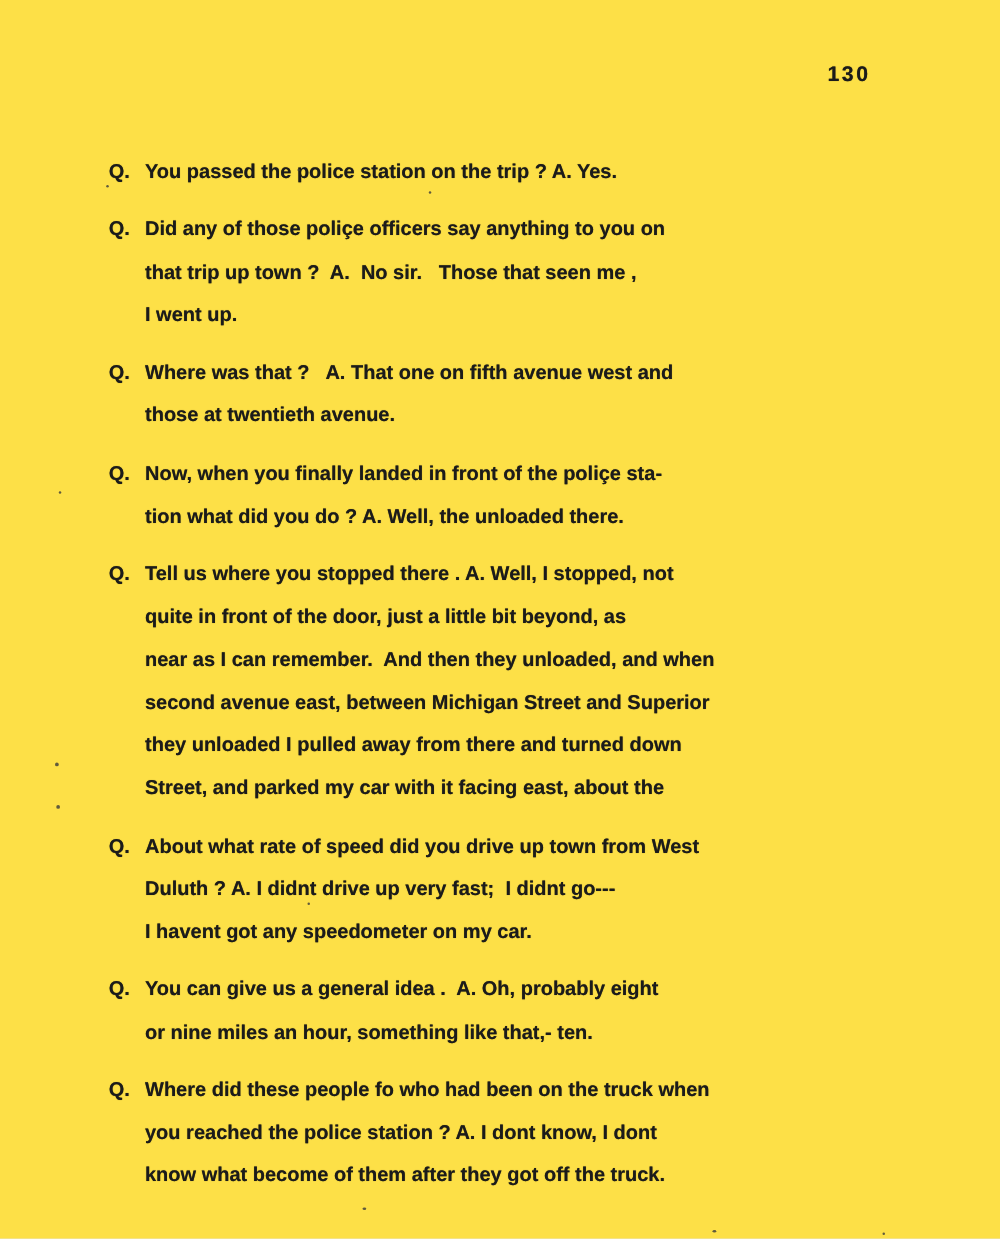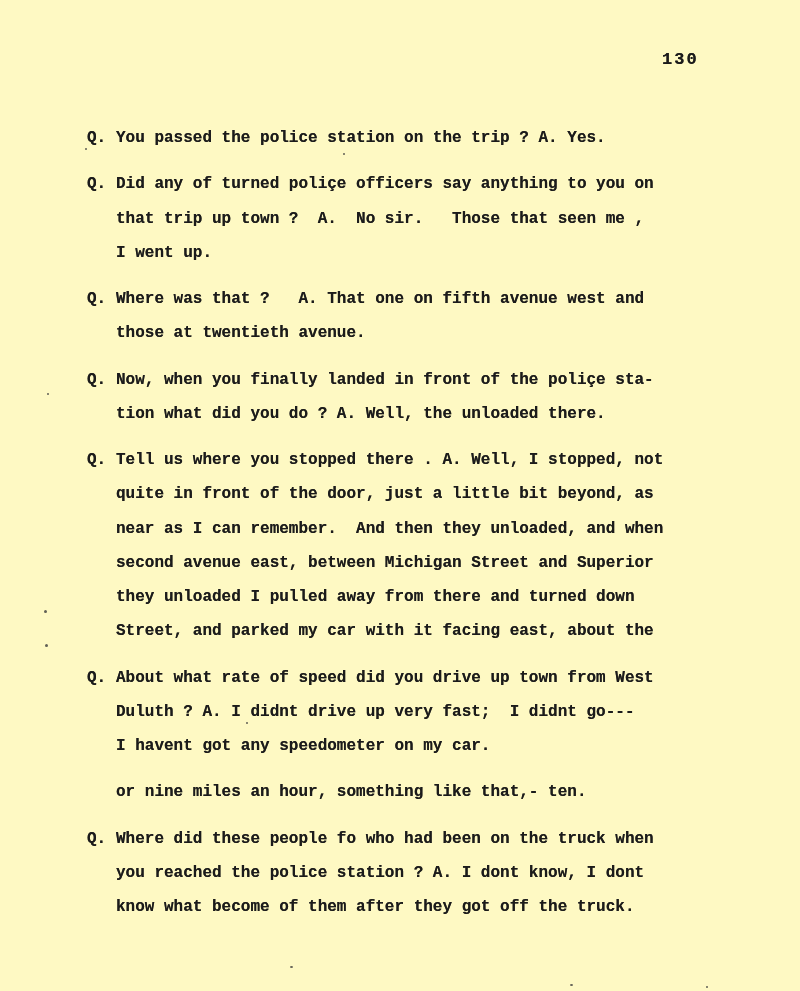--- a/index.html
+++ b/index.html
@@ -4,23 +4,23 @@
 <style>
   html, body {
     margin: 0;
     padding: 0;
     background: #e8e8e8;
   }
   .page {
     position: relative;
     width: 800px;
     height: 991px;
-    background: #fef9c3;
+    background: #fde047;
     overflow: hidden;
-    font-family: Liberation Mono, monospace;
+    font-family: Liberation Sans, sans-serif;
     color: #1b1b1b;
   }
   .page-number {
     position: absolute;
     top: 50px;
     left: 662px;
     font-size: 17px;
     font-weight: 700;
     letter-spacing: 2px;
     text-shadow: 0 0 0.6px rgba(0,0,0,0.7);
@@ -61,21 +61,21 @@
   <div class="page-number">130</div>
 
   <div class="transcript">
 
     <div class="qa-block">
       <div class="qa-line"><span class="q-label">Q.</span><span class="qa-text">You passed the police station on the trip ? A. Yes.</span></div>
     </div>
 
 
     <div class="qa-block">
-      <div class="qa-line"><span class="q-label">Q.</span><span class="qa-text">Did any of turned poliçe officers say anything to you on</span></div>
+      <div class="qa-line"><span class="q-label">Q.</span><span class="qa-text">Did any of those poliçe officers say anything to you on</span></div>
       <div class="qa-line cont">that trip up town ?  A.  No sir.   Those that seen me ,</div>
       <div class="qa-line cont">I went up.</div>
     </div>
 
     <div class="qa-block">
       <div class="qa-line"><span class="q-label">Q.</span><span class="qa-text">Where was that ?   A. That one on fifth avenue west and</span></div>
       <div class="qa-line cont">those at twentieth avenue.</div>
     </div>
 
     <div class="qa-block">
@@ -92,20 +92,21 @@
       <div class="qa-line cont">Street, and parked my car with it facing east, about the</div>
     </div>
 
     <div class="qa-block">
       <div class="qa-line"><span class="q-label">Q.</span><span class="qa-text">About what rate of speed did you drive up town from West</span></div>
       <div class="qa-line cont">Duluth ? A. I didnt drive up very fast;  I didnt go---</div>
       <div class="qa-line cont">I havent got any speedometer on my car.</div>
     </div>
 
     <div class="qa-block">
+      <div class="qa-line"><span class="q-label">Q.</span><span class="qa-text">You can give us a general idea .  A. Oh, probably eight</span></div>
       <div class="qa-line cont">or nine miles an hour, something like that,- ten.</div>
     </div>
 
     <div class="qa-block">
       <div class="qa-line"><span class="q-label">Q.</span><span class="qa-text">Where did these people fo who had been on the truck when</span></div>
       <div class="qa-line cont">you reached the police station ? A. I dont know, I dont</div>
       <div class="qa-line cont">know what become of them after they got off the truck.</div>
     </div>
 
   </div>

